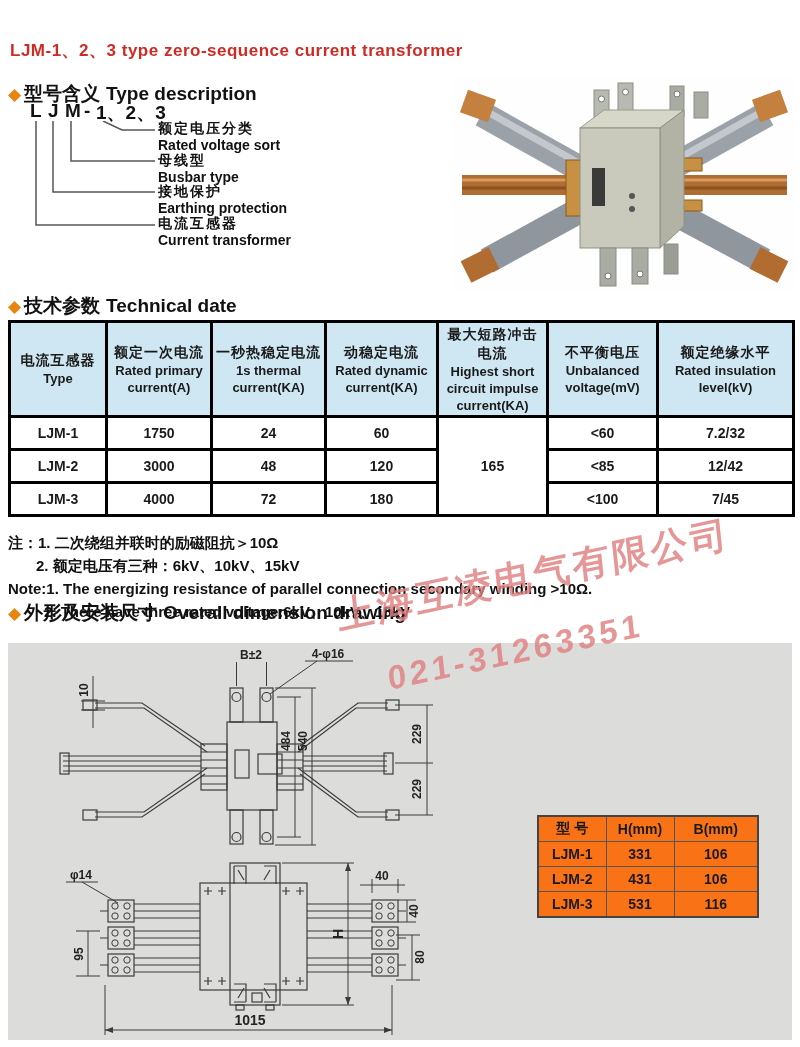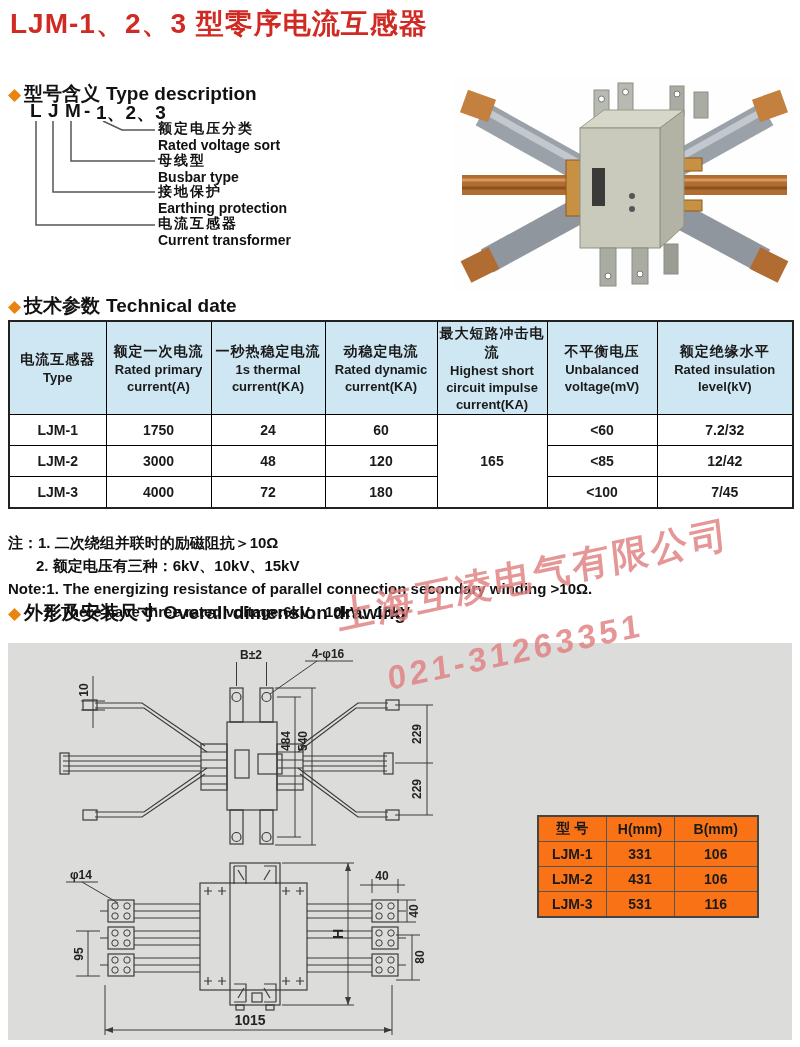--- a/index.html
+++ b/index.html
@@ -13,21 +13,21 @@
   .sec-head{font-size:19px;font-weight:bold;color:#111;white-space:nowrap;}
   .sec-head .diamond{color:#e8850e;font-size:17px;margin-right:3px;}
   .sec-head .en{margin-left:6px;}
   
   .code-letter{position:absolute;top:100px;font-size:19px;font-weight:bold;color:#111;}
   .td-label{position:absolute;left:158px;font-size:14px;font-weight:bold;color:#111;white-space:nowrap;}
   .td-label.zh{letter-spacing:2px;}
   
   table{border-collapse:collapse;table-layout:fixed;}
   .tech-table{position:absolute;left:8px;top:320px;width:784px;border:2px solid #222;}
-  .tech-table th,.tech-table td{border:1px solid #000000;text-align:center;vertical-align:middle;padding:0 2px;}
+  .tech-table th,.tech-table td{border:3px solid #000000;text-align:center;vertical-align:middle;padding:0 2px;}
   .tech-table th{background:#cfe7f3;height:92px;font-weight:bold;}
   .tech-table th .hz{font-size:14px;letter-spacing:1px;line-height:19px;}
   .tech-table th .he{font-size:13px;line-height:17px;}
   .tech-table td{height:30px;font-size:14px;font-weight:bold;background:#fff;}
   
   .notes{left:8px;top:509px;font-size:15px;font-weight:bold;line-height:23px;color:#111;margin-top:22px;}
   .notes .ind1{padding-left:28px;}
   .notes .ind2{padding-left:36px;}
   
   .wm{color:#e08080;opacity:.82;font-weight:bold;white-space:nowrap;pointer-events:none;z-index:9;
@@ -39,21 +39,21 @@
   .size-table{position:absolute;left:537px;top:815px;width:220px;border:2px solid #444;}
   .size-table th,.size-table td{border:1px solid #555;background:#f97316;text-align:center;
       font-size:14px;font-weight:bold;height:24px;padding:0;}
   svg text{font-family:"Liberation Sans","DejaVu Sans",sans-serif;font-weight:bold;fill:#222;}
 </style>
 </head>
 <body>
 
 <div id="page">
 
-  <div class="abs title-zh">LJM-1、2、3 型零序电流互感器</div>
+  <div class="abs title-en">LJM-1、2、3  type zero-sequence current  transformer</div>
 
   <div class="abs sec-head" style="left:8px;top:81px;">
     <span class="diamond">◆</span><span>型号含义</span><span class="en">Type description</span>
   </div>
 
   <span class="code-letter" style="left:30px;">L</span>
   <span class="code-letter" style="left:48px;">J</span>
   <span class="code-letter" style="left:65px;">M</span>
   <span class="code-letter" style="left:84px;">-</span>
   <span class="code-letter" style="left:96px;">1、2、3</span>

